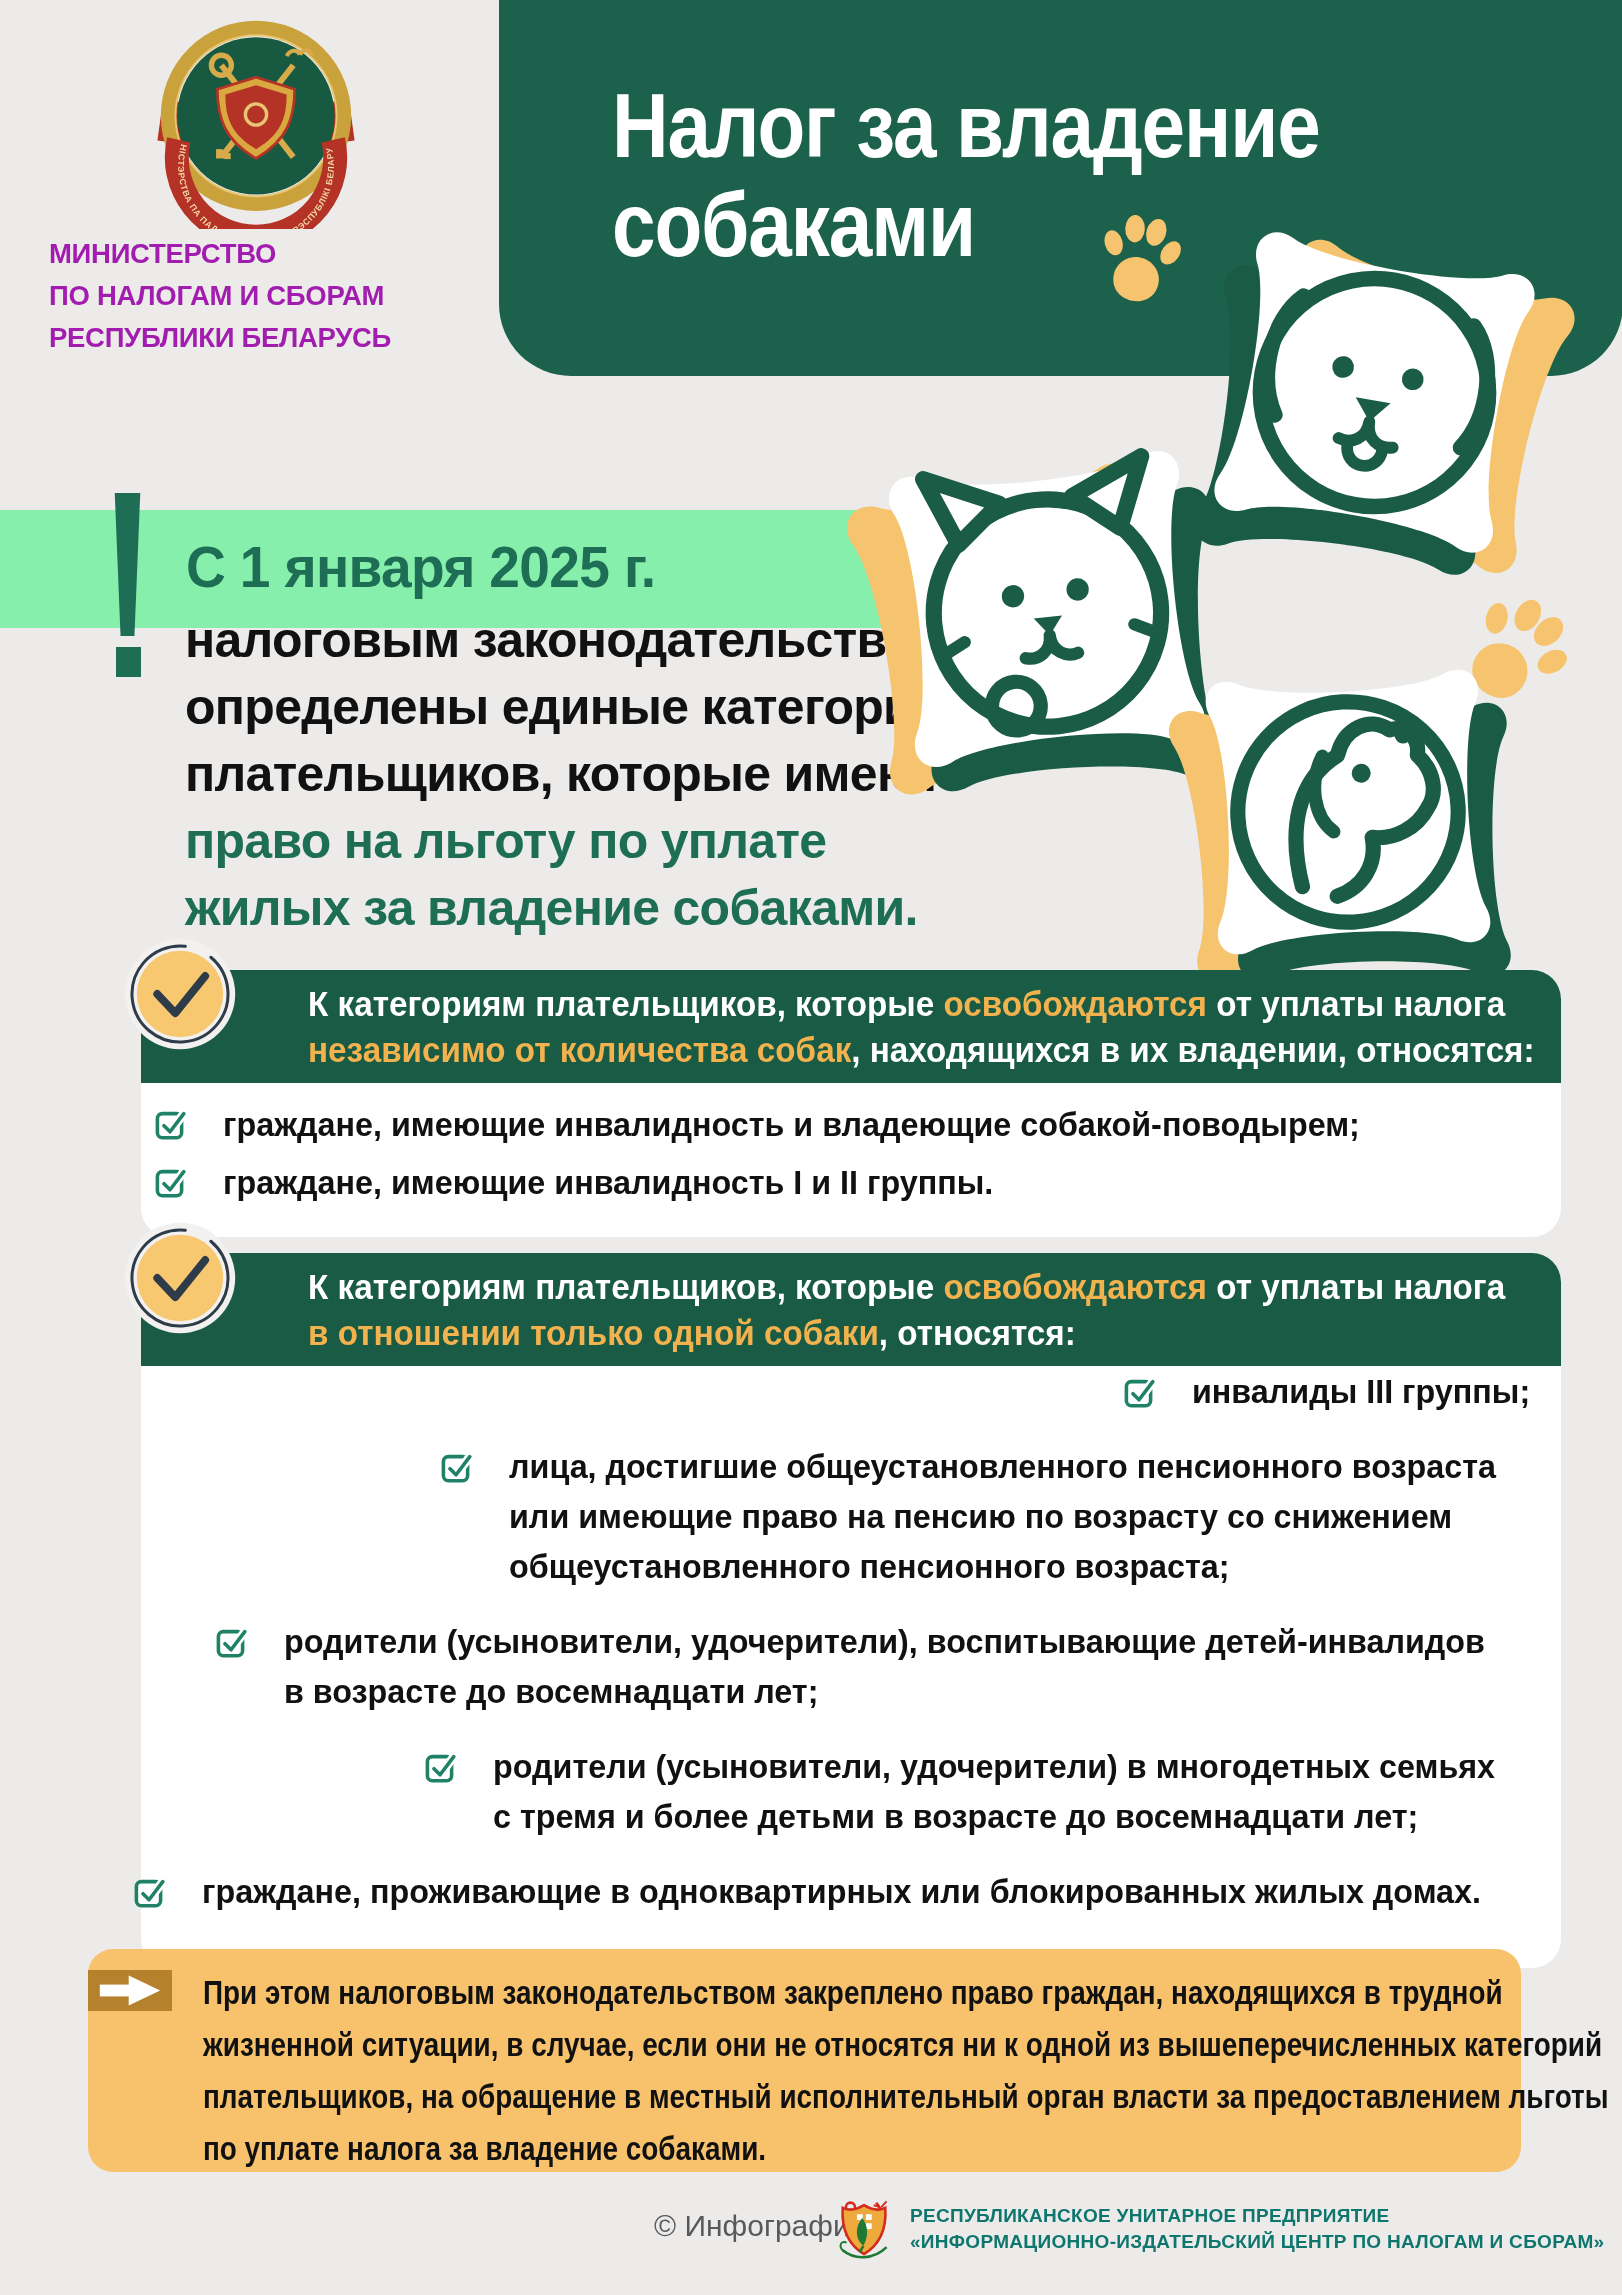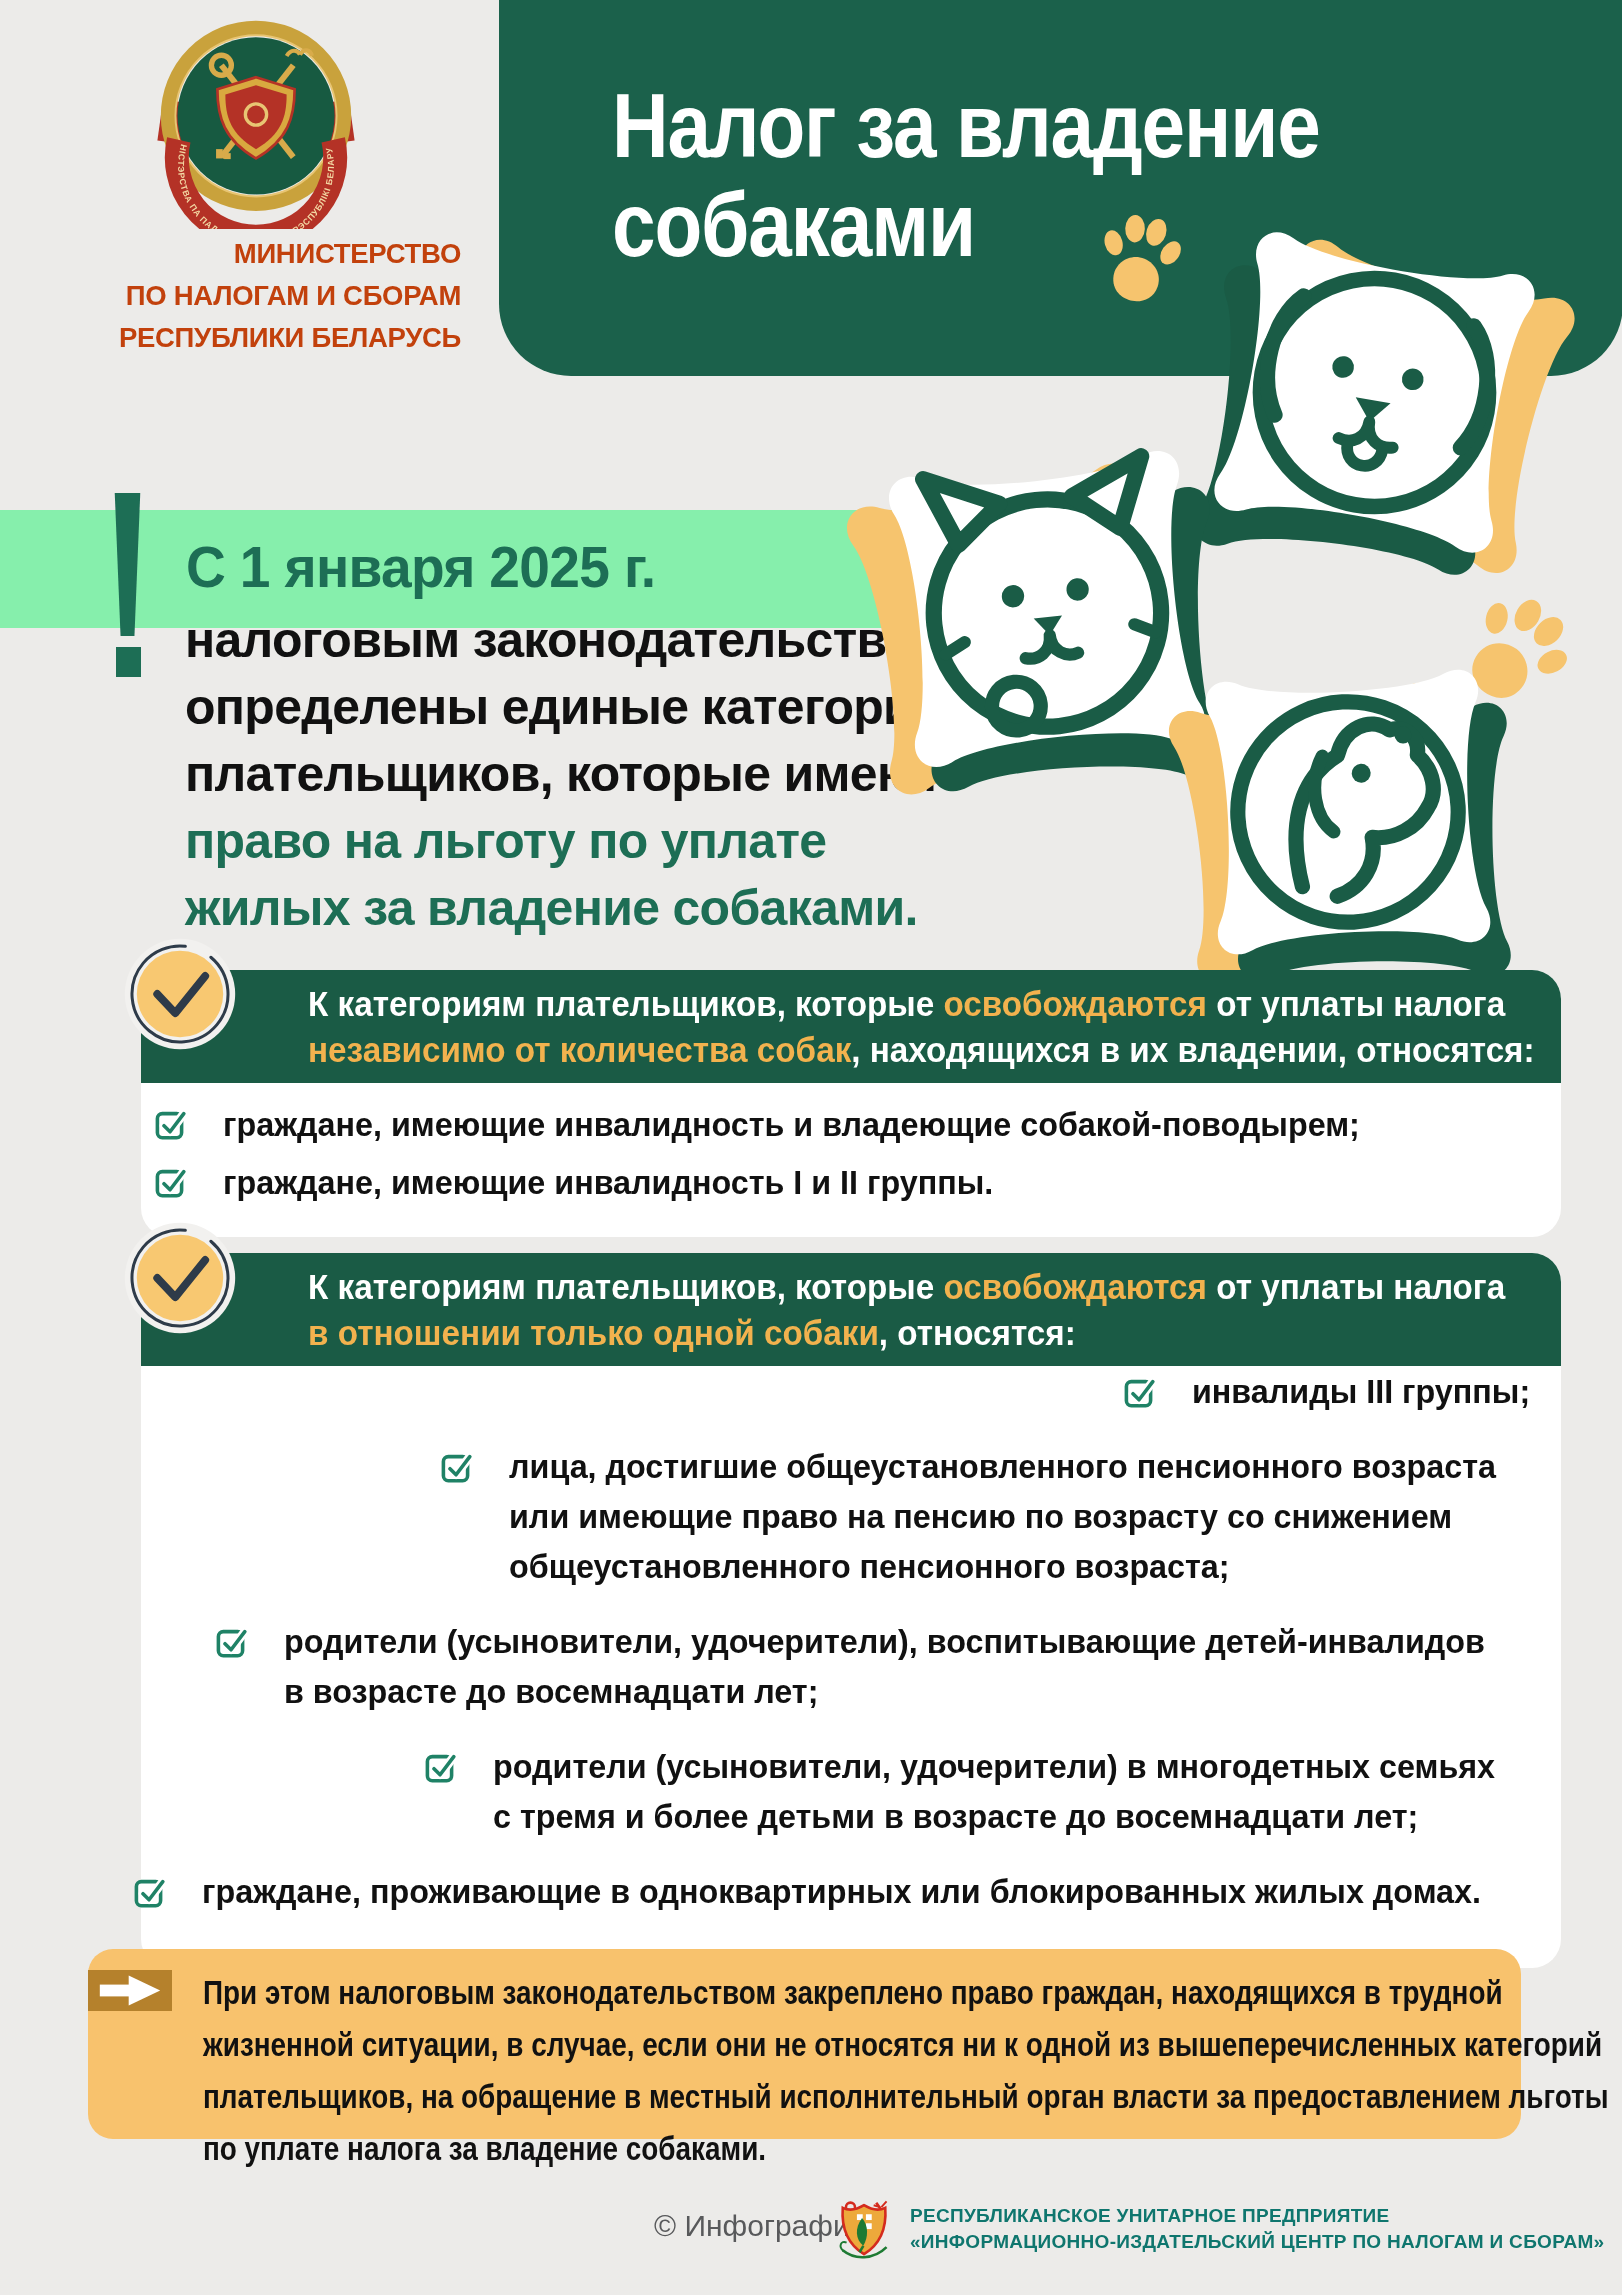--- a/index.html
+++ b/index.html
@@ -10,22 +10,22 @@
   .abs { position:absolute; }
 
   
   .header-panel { position:absolute; left:499px; top:0; width:1124px; height:376px;
                   background:#1B614B; border-radius:0 0 72px 72px; }
   .title { position:absolute; left:113px; top:77px; color:#fff; font-weight:bold;
            font-size:90px; line-height:99px; letter-spacing:-1.3px;
            transform:scaleX(.87); transform-origin:left top; white-space:nowrap; }
 
   
-  .ministry-name { position:absolute; left:49px; top:233px; width:412px; text-align:right;
-                   color:#c2410c; font-weight:bold; font-size:27.5px; line-height:42px; letter-spacing:-0.3px; }
+  .ministry-name { position:absolute; left:49px; top:233px; width:412px; text-align:left;
+                   color:#a21caf; font-weight:bold; font-size:27.5px; line-height:42px; letter-spacing:-0.3px; }
 
   
   .alert-band { position:absolute; left:0; top:510px; width:985px; height:118px; background:#86efac; }
   .alert-label { position:absolute; left:186px; top:50%; color:#1D6E55; font-weight:bold; font-size:58px;
                  transform:translateY(-54%) scaleX(.95); transform-origin:left center; white-space:nowrap; letter-spacing:-0.7px; }
   .excl-bar { position:absolute; left:113px; top:493px; width:29px; height:143px; background:#1D6E55;
               clip-path:polygon(6% 0,94% 0,74% 100%,26% 100%); }
   .excl-dot { position:absolute; left:116px; top:647px; width:25px; height:30px; background:#1D6E55; }
 
   
@@ -46,21 +46,21 @@
   .badge2 { left:120px; top:1218px; }
   .items { display:flex; flex-direction:column; padding-left:166px; padding-right:13px; }
   .card1 .items { padding-top:15.7px; gap:7.9px;padding-left:12px; }
   .card2 .items { gap:25px;align-items:flex-end; }
   .item { display:flex; align-items:flex-start; }
   .item .cb { width:33px; height:33px; flex:none; margin-top:8.5px; margin-right:37px; }
   .item-text { font-weight:bold; font-size:34px; line-height:50px; color:#111;
                transform:scaleX(.95); transform-origin:left top; white-space:nowrap; }
 
   
-  .note-box { position:absolute; left:88px; top:1949px; width:1433px; height:190px;
+  .note-box { position:absolute; left:88px; top:1949px; width:1433px; height:223px;
               background:#F8C26D; border-radius:25px; }
   .note-icon { position:absolute; left:0; top:21px; width:84px; height:41px; background:#B5812C; }
   .note-text { position:absolute; left:115px; top:17px; font-weight:bold; font-size:34px; line-height:52px;
                color:#111; transform:scaleX(.82); transform-origin:left top; white-space:nowrap; }
 
   
   .footer-copyright { position:absolute; left:654px; top:2209px; font-size:30px; color:#58595B; }
   .footer-company { position:absolute; left:910px; top:2203px; font-size:19px; font-weight:bold;
                     line-height:25.5px; color:#0f766e; letter-spacing:0.3px; }
 

